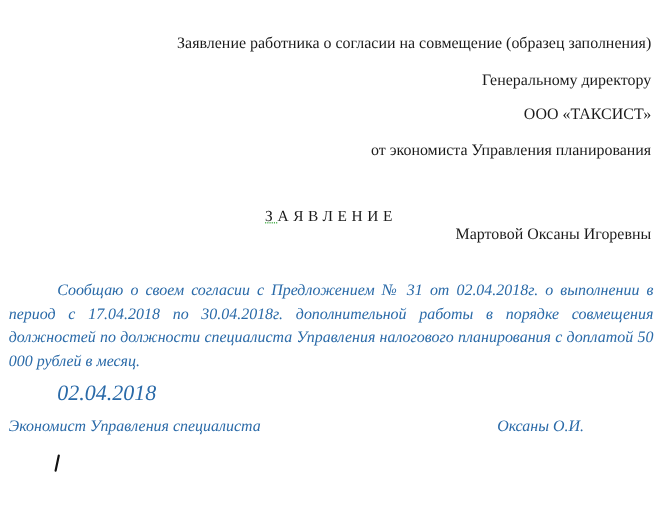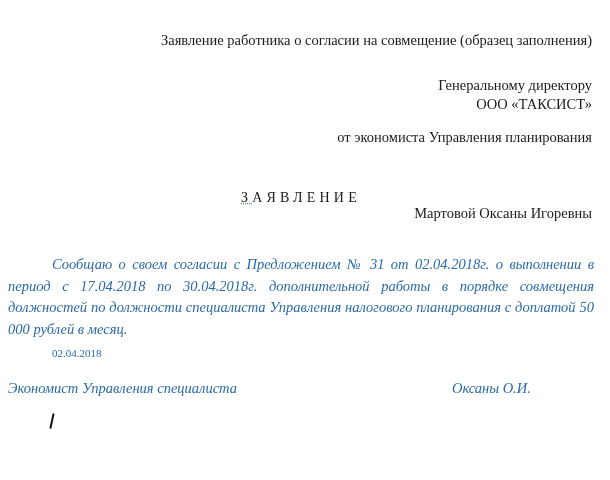--- a/index.html
+++ b/index.html
@@ -27,21 +27,21 @@
       font-size: 14.5px;
       line-height: 18px;
     }
     .right {
       right: 16px;
       text-align: right;
     }
     .doc-title {
       top: 31px;
     }
-    .addr-1 { top: 76px; text-align: right; }
+    .addr-1 { top: 64px; text-align: right; }
     .addr-2 { top: 95px; }
     .addr-3 { top: 128px; }
     .addr-4 { top: 160px; margin-top: 44px; }
 
     .heading {
       position: absolute;
       top: 190px;
       left: 241px;
       font-size: 14px;
       letter-spacing: 4.2px;
@@ -62,22 +62,23 @@
       color: #2a6aa8;
       font-size: 14.5px;
       line-height: 21.5px;
       text-align: justify;
       text-indent: 44px;
     }
     .date {
       position: absolute;
       left: 52px;
       top: 347px;
+      font-style: italic;
       color: #2a6aa8;
-      font-size: 11px;
+      font-size: 20px;
     }
     .sign-role {
       position: absolute;
       left: 8px;
       top: 380px;
       font-style: italic;
       color: #2a6aa8;
       font-size: 14.5px;
     }
     .sign-name {

